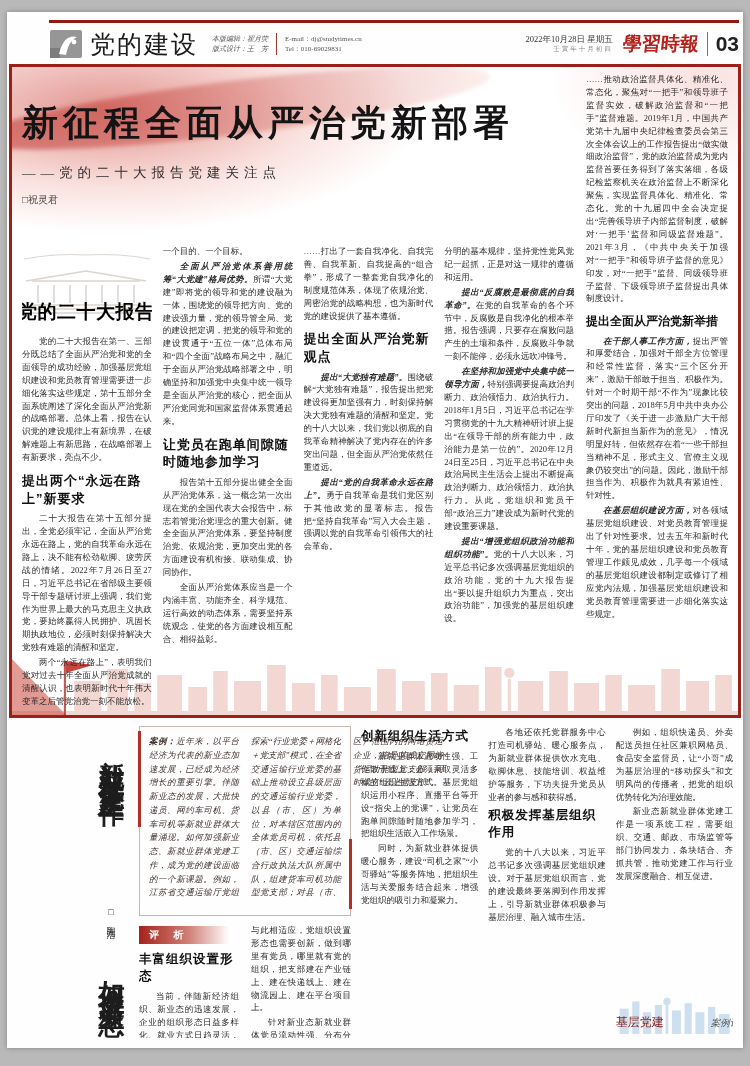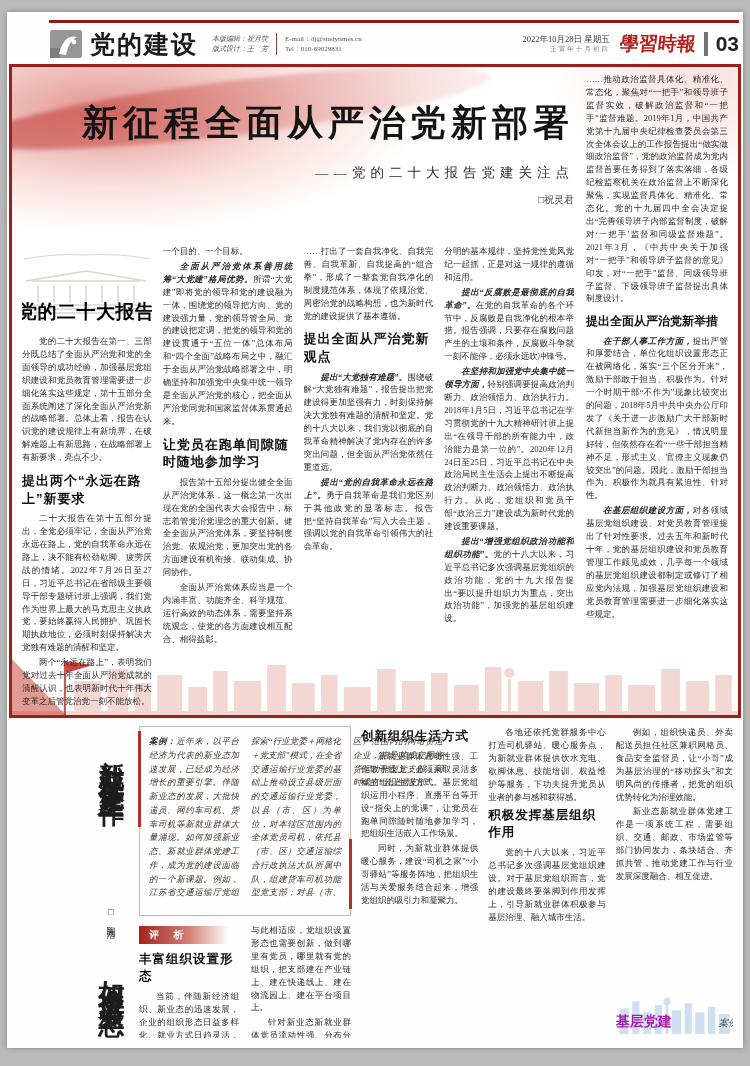--- a/index.html
+++ b/index.html
@@ -5,47 +5,47 @@
   html,body{margin:0;padding:0;}
   body{width:750px;height:1066px;position:relative;overflow:hidden;background:#b9b9b9;
        font-family:"Liberation Serif",serif;}
   .page{position:absolute;top:12px;left:7px;width:736px;height:1036px;background:#fefefe;
         box-shadow:0 0 5px rgba(0,0,0,.3);}
   
   .hdr{position:absolute;top:8px;left:42px;right:4px;}
   .hdr-rule{height:3px;background:#8e1a15;}
   .hdr-row{display:flex;align-items:center;height:36px;margin-top:3px;}
   .logo{width:34px;height:30px;flex:0 0 auto;}
-  .brand{font-family:"Liberation Sans",sans-serif;font-weight:700;font-size:25px;color:#1a1a1a;
+  .brand{font-family:"Liberation Sans",sans-serif;font-weight:400;font-size:25px;color:#1a1a1a;
          margin-left:7px;letter-spacing:2px;white-space:nowrap;}
   .credits{display:flex;flex-direction:column;font-size:7px;color:#555;margin-left:14px;line-height:1.5;font-style:italic;}
   .vline{width:1px;height:22px;background:#9c3a34;margin:0 8px;}
   .contact{display:flex;flex-direction:column;font-size:7px;color:#555;line-height:1.5;}
   .spacer{flex:1;}
   .dateblk{text-align:right;line-height:1.3;}
   .date{font-size:8.5px;color:#333;}
   .lunar{font-size:6.5px;color:#888;letter-spacing:2px;}
   .masthead{font-weight:900;font-size:19px;color:#b5201a;margin:0 8px 0 10px;
             transform:skewX(-6deg);white-space:nowrap;}
   .pageno{font-family:"Liberation Sans",sans-serif;font-size:21px;color:#222;font-weight:700;
-          border-left:4px solid #737373;padding-left:8px;text-align:center;}
+          border-left:1px solid #737373;padding-left:8px;text-align:center;}
   
   .box{position:absolute;top:52px;left:2px;right:2px;height:648px;border:3px solid #9c201a;
        background:#fff;overflow:hidden;}
   .silk1{position:absolute;top:-12px;left:-24px;width:430px;height:175px;
          background:radial-gradient(ellipse at 28% 32%,rgba(198,40,30,.5),rgba(233,140,128,.26) 45%,rgba(255,255,255,0) 72%);}
   .silk2{position:absolute;top:14px;left:-40px;width:520px;height:54px;border-radius:50%;
          background:linear-gradient(100deg,rgba(180,28,22,.5),rgba(235,150,140,.15));
          transform:rotate(-7deg);filter:blur(2px);}
   .silk3{position:absolute;top:-10px;right:-30px;width:220px;height:120px;
          background:radial-gradient(ellipse at 70% 20%,rgba(225,120,110,.22),rgba(255,255,255,0) 70%);}
   .skyline{position:absolute;bottom:0;left:0;right:0;height:62px;}
   .box-inner{position:absolute;top:6px;left:10px;right:10px;bottom:6px;display:flex;gap:12px;z-index:1;}
   .left-area{flex:1;display:flex;flex-direction:column;min-width:0;}
-  .hl-zone{height:172px;position:relative;text-align:right;}
+  .hl-zone{height:172px;position:relative;text-align:left;}
   .headline{margin-top:26px;font-family:"Liberation Sans",sans-serif;font-weight:900;
             font-size:36px;letter-spacing:5px;color:#141414;white-space:nowrap;}
   .subtitle{margin-top:16px;font-size:13.5px;letter-spacing:5px;color:#2e2e2e;}
   .author{margin-top:11px;font-size:10px;color:#444;}
   .cols4{flex:1;display:flex;gap:11px;overflow:hidden;}
   .ncol{flex:1;overflow:hidden;min-width:0;}
   .col5{width:142px;flex:0 0 auto;overflow:hidden;}
   .kicker{position:relative;height:86px;margin-bottom:4px;}
   .kicker svg{position:absolute;left:-6px;top:0;}
   .kicker-text{position:absolute;left:-4px;bottom:6px;font-family:"Liberation Sans",sans-serif;
@@ -71,21 +71,21 @@
   .case-lead{font-weight:700;}
   .review{flex:1;margin-top:8px;columns:2;column-gap:12px;overflow:hidden;}
   .rv-label{display:block;width:80px;background:linear-gradient(90deg,#a5231c,#d08076 55%,rgba(255,255,255,0));
             color:#fff;font-size:10px;font-weight:700;letter-spacing:6px;padding:2px 0 2px 10px;margin:2px 0 7px 0;}
   .bh2{font-family:"Liberation Sans",sans-serif;font-weight:700;font-size:12.5px;color:#101010;
        margin:2px 0 5px 0;letter-spacing:1px;}
   .bcol{flex:1;overflow:hidden;min-width:0;display:flex;flex-direction:column;}
   .brandlogo{position:relative;height:42px;margin-top:auto;}
   .brandlogo svg{position:absolute;inset:0;}
   .brand-text{position:relative;padding-top:16px;text-align:center;white-space:nowrap;}
-  .brand-main{font-family:"Liberation Sans",sans-serif;font-weight:700;font-size:14px;color:#a21caf;}
+  .brand-main{font-family:"Liberation Sans",sans-serif;font-weight:400;font-size:12px;color:#7f1d1d;}
   .brand-sub{font-size:9.5px;font-style:italic;color:#555;margin-left:4px;padding-left:43px;}
 </style>
 </head>
 <body>
 
 <div class="page">
 
   <div class="hdr">
     <div class="hdr-rule"></div>
     <div class="hdr-row">
@@ -209,21 +209,21 @@
             <p class="bp">分明的基本规律，坚持党性党风党纪一起抓，正是对这一规律的遵循和运用。</p>
             <p class="bp ind"><span class="lead">提出“反腐败是最彻底的自我革命”。</span><span>在党的自我革命的各个环节中，反腐败是自我净化的根本举措。报告强调，只要存在腐败问题产生的土壤和条件，反腐败斗争就一刻不能停，必须永远吹冲锋号。</span></p>
             <p class="bp ind"><span class="lead">在坚持和加强党中央集中统一领导方面，</span><span>特别强调要提高政治判断力、政治领悟力、政治执行力。2018年1月5日，习近平总书记在学习贯彻党的十九大精神研讨班上提出“在领导干部的所有能力中，政治能力是第一位的”。2020年12月24日至25日，习近平总书记在中央政治局民主生活会上提出不断提高政治判断力、政治领悟力、政治执行力。从此，党组织和党员干部“政治三力”建设成为新时代党的建设重要课题。</span></p>
             <p class="bp ind"><span class="lead">提出“增强党组织政治功能和组织功能”。</span><span>党的十八大以来，习近平总书记多次强调基层党组织的政治功能，党的十九大报告提出“要以提升组织力为重点，突出政治功能”，加强党的基层组织建设。</span></p>
           </div>
         </div>
       </div>
       <div class="col5">
         <p class="bp">……推动政治监督具体化、精准化、常态化，聚焦对“一把手”和领导班子监督实效，破解政治监督和“一把手”监督难题。2019年1月，中国共产党第十九届中央纪律检查委员会第三次全体会议上的工作报告提出“做实做细政治监督”，党的政治监督成为党内监督首要任务得到了落实落细，各级纪检监察机关在政治监督上不断深化聚焦，实现监督具体化、精准化、常态化。党的十九届四中全会决定提出“完善领导班子内部监督制度，破解对‘一把手’监督和同级监督难题”。2021年3月，《中共中央关于加强对“一把手”和领导班子监督的意见》印发，对“一把手”监督、同级领导班子监督、下级领导班子监督提出具体制度设计。</p>
         <h3 class="bh c5h">提出全面从严治党新举措</h3>
-        <p class="bp ind"><span class="lead">在干部人事工作方面，</span><span>提出严管和厚爱结合，单位化组织设置形态正在被网络化，落实“三个区分开来”，激励干部敢于担当、积极作为。针对一个时期干部“不作为”现象比较突出的问题，2018年5月中共中央办公厅印发了《关于进一步激励广大干部新时代新担当新作为的意见》，情况明显好转，但依然存在着“一些干部担当精神不足，形式主义、官僚主义现象仍较突出”的问题。因此，激励干部担当作为、积极作为就具有紧迫性、针对性。</span></p>
+        <p class="bp ind"><span class="lead">在干部人事工作方面，</span><span>提出严管和厚爱结合，加强对干部全方位管理和经常性监督，落实“三个区分开来”，激励干部敢于担当、积极作为。针对一个时期干部“不作为”现象比较突出的问题，2018年5月中共中央办公厅印发了《关于进一步激励广大干部新时代新担当新作为的意见》，情况明显好转，但依然存在着“一些干部担当精神不足，形式主义、官僚主义现象仍较突出”的问题。因此，激励干部担当作为、积极作为就具有紧迫性、针对性。</span></p>
         <p class="bp ind"><span class="lead">在基层组织建设方面，</span><span>对各领域基层党组织建设、对党员教育管理提出了针对性要求。过去五年和新时代十年，党的基层组织建设和党员教育管理工作颇见成效，几乎每一个领域的基层党组织建设都制定或修订了相应党内法规，加强基层党组织建设和党员教育管理需要进一步细化落实这些规定。</span></p>
       </div>
     </div>
   </div>
 
   <div class="bsec">
     <div class="vt">
       <span class="vt-main">新就业群体党建工作</span>
       <span class="vt-author">□陶元浩</span>
       <span class="vt-main vt-main2">如何推进新业态</span>

